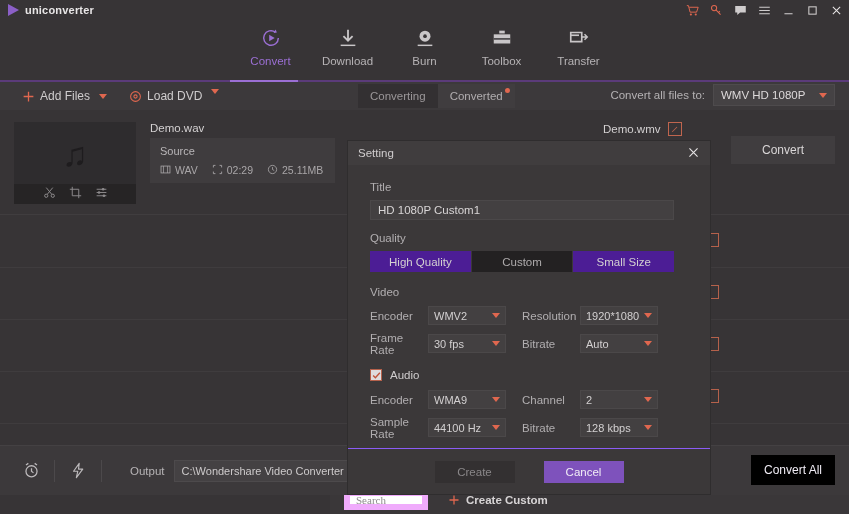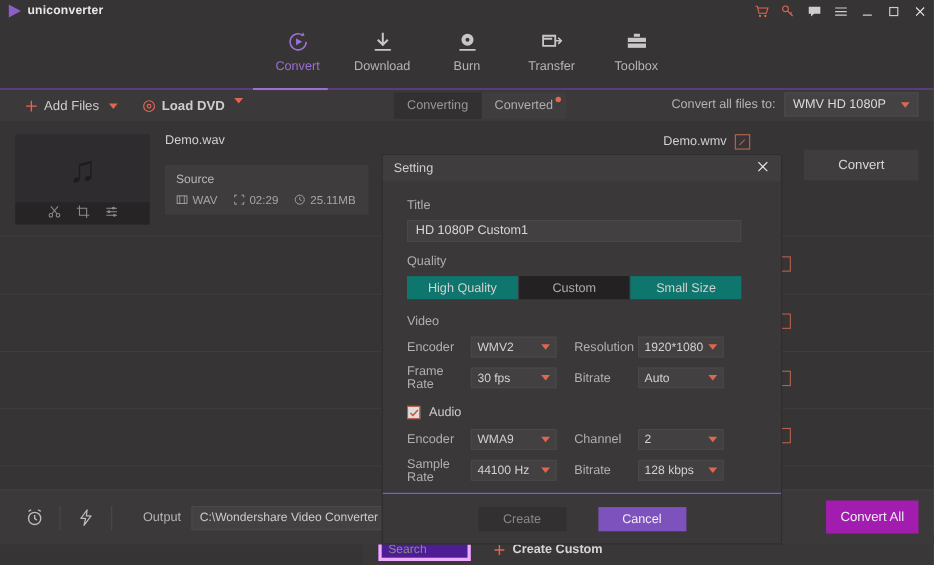--- a/index.html
+++ b/index.html
@@ -86,21 +86,21 @@
     border-bottom: 1px solid #403d3f; padding: 12px 14px;
     display: flex; gap: 14px;
   }
   .thumb { width: 122px; height: 82px; background: #2e2c2e; position: relative; }
   .thumb .note { position: absolute; left: 0; top: 0; right: 0; bottom: 18px;
     display: flex; align-items: center; justify-content: center; font-size: 34px; color: #1e1c1e; }
   .thumb-bar { position: absolute; left: 0; right: 0; bottom: 0; height: 20px;
     background: #262425; display: flex; align-items: center; justify-content: center; gap: 13px; }
   .thumb-bar .ic { color: #8d8a8c; }
   .fileinfo { flex: 1; min-width: 0; }
-  .fname { font-size: 11.5px; color: #d3d0d1; margin-bottom: 16px; }
+  .fname { font-size: 11.5px; color: #d3d0d1; margin-bottom: 4px; }
   .srcbox { width: 185px; background: #3f3c3e; padding: 7px 10px; }
   .srcbox .hd { font-size: 11px; color: #b9b6b8; margin-bottom: 7px; }
   .srcmeta { display: flex; align-items: center; gap: 14px; font-size: 10.5px; color: #a9a6a8; }
   .srcmeta span { display: flex; align-items: flex-start; gap: 4px; }
   .out-col { width: 232px; }
   .out-name { display: flex; align-items: center; gap: 7px; font-size: 11.5px; color: #d3d0d1; }
   .edit-ic { width: 14px; height: 14px; border: 1px solid #c0654e; display: inline-flex;
     align-items: center; justify-content: center; }
   .convert-btn {
     position: absolute; right: 14px; top: 26px; width: 104px; height: 28px;
@@ -121,33 +121,33 @@
   .bb-ic { width: 34px; display: flex; align-items: center; justify-content: center; color: #bdbabc; }
   .bb-div { width: 1px; height: 22px; background: #4c494b; margin: 0 6px; }
   .out-label { font-size: 11.5px; color: #b7b4b6; margin: 0 9px 0 22px; }
   .out-path {
     width: 322px; height: 22px; background: #444143; border: 1px solid #4d4a4c;
     display: flex; align-items: center; padding: 0 7px; font-size: 11px; color: #cdcacb;
     white-space: nowrap; overflow: hidden;
   }
   .convert-all {
     position: absolute; right: 14px; top: 9px; width: 84px; height: 30px;
-    background: #a21caf; color: #f0ecf5; font-size: 12px;
+    background: #000000; color: #f0ecf5; font-size: 12px;
     display: flex; align-items: center; justify-content: center; cursor: pointer;
   }
 
   
   .fmt-panel {
     position: absolute; left: 330px; top: 484px; width: 519px; height: 30px;
     background: #3a3739; border-top: 1px solid #454244;
     display: flex; align-items: center; padding-left: 14px; gap: 20px;
   }
   .fmt-search {
-    width: 84px; height: 20px; background: #4c1d95; border: 3px solid #f0abfc;
-    display: flex; align-items: center; padding: 0 6px; font-size: 11px; color: #8d8a8c;
+    width: 84px; height: 20px; background: #ffffff; border: 6px solid #f0abfc;
+    display: flex; align-items: center; padding: 0 6px; font-size: 11px; color: #8d8a8c; font-family: Liberation Serif, serif;
   }
   .create-custom { display: flex; align-items: center; gap: 6px; color: #d7d4d5; font-size: 11.5px;
     font-weight: bold; cursor: pointer; }
 
   
   .dialog {
     position: absolute; left: 348px; top: 141px; width: 362px; height: 353px;
     background: #3b3839; box-shadow: 0 0 0 1px #2f2d2e;
   }
   .dlg-head {
@@ -158,21 +158,21 @@
   .dlg-close { color: #e6e3e4; font-size: 15px; line-height: 1; cursor: pointer; }
   .dlg-body { padding: 16px 22px 0 22px; }
   .sec-label { font-size: 11.5px; color: #b1aeb0; margin-bottom: 7px; }
   .title-input {
     width: 304px; height: 20px; background: #434041; border: 1px solid #4b4849;
     display: flex; align-items: center; padding: 0 7px; font-size: 11.5px; color: #d8d5d6;
   }
   .seg { display: flex; width: 304px; height: 21px; margin-bottom: 2px; }
   .seg-item {
     flex: 1; display: flex; align-items: center; justify-content: center;
-    font-size: 11.5px; color: #d3d0d1; background: #0f766e; cursor: pointer;
+    font-size: 11.5px; color: #d3d0d1; background: #4c1d95; cursor: pointer;
     border-right: 1px solid #3b3839;
   }
   .seg-item:last-child { border-right: 0; }
   .seg-item.active { background: #232122; color: #aeabac; text-align: center; }
   .grid2 { display: flex; flex-wrap: wrap; width: 304px; }
   .fld { width: 152px; height: 21px; display: flex; align-items: center; margin-bottom: 7px; }
   .fld .k { width: 58px; font-size: 11.5px; color: #b1aeb0; }
   .dd {
     width: 78px; height: 19px; background: #434041; border: 1px solid #4b4849;
     display: flex; align-items: center; justify-content: space-between;
@@ -272,53 +272,53 @@
             <circle cx="12" cy="10" r="6" fill="#c9c6c8"></circle>
             <circle cx="12" cy="10" r="2" fill="#373436"></circle>
             <path d="M4 20h16" stroke="#c9c6c8" stroke-width="1.6"></path>
           </svg>
       </span>
       <span class="lbl">Burn</span>
     </div>
     <div class="nav-item">
       <span class="ico">
         <svg width="22" height="22" viewBox="0 0 24 24">
+            <path d="M9 4h6v3H9z" fill="#c9c6c8"></path>
+            <rect x="3" y="8" width="18" height="10" fill="#c9c6c8"></rect>
+            <path d="M3 13h18" stroke="#373436" stroke-width="1.6"></path>
+          </svg>
+      </span>
+      <span class="lbl">Toolbox</span>
+    </div>
+    <div class="nav-item">
+      <span class="ico">
+        <svg width="22" height="22" viewBox="0 0 24 24">
             <path d="M3 6h12v10H3z" fill="none" stroke="#c9c6c8" stroke-width="1.8"></path>
             <path d="M3 9h9" stroke="#c9c6c8" stroke-width="1.8"></path>
             <path d="M15 11h6M18 8l3 3-3 3" fill="none" stroke="#c9c6c8" stroke-width="1.6"></path>
           </svg>
       </span>
       <span class="lbl">Transfer</span>
     </div>
-    <div class="nav-item">
-      <span class="ico">
-        <svg width="22" height="22" viewBox="0 0 24 24">
-            <path d="M9 4h6v3H9z" fill="#c9c6c8"></path>
-            <rect x="3" y="8" width="18" height="10" fill="#c9c6c8"></rect>
-            <path d="M3 13h18" stroke="#373436" stroke-width="1.6"></path>
-          </svg>
-      </span>
-      <span class="lbl">Toolbox</span>
-    </div>
   </div>
   <div class="nav-underline">
       <div class="seg"></div>
     </div>
 
   <div class="toolbar">
     <div style="display:flex;align-items:center;gap:9px;padding-left:22px;">
       <div class="tb-btn">
         <svg width="13" height="13" viewBox="0 0 16 16">
             <path d="M8 2v12M2 8h12" stroke="#e0674f" stroke-width="1.6"></path>
           </svg>
         <span class="txt">Add Files</span>
       </div>
       <div class="caret"></div>
     </div>
-    <div style="display:flex;align-items:flex-start;gap:9px;padding-left:22px;font-weight:bold;">
+    <div style="display:flex;align-items:flex-start;gap:9px;padding-left:22px;">
       <div class="tb-btn">
         <svg width="13" height="13" viewBox="0 0 16 16">
             <circle cx="8" cy="8" r="6" fill="none" stroke="#e0674f" stroke-width="1.3"></circle>
             <circle cx="8" cy="8" r="2" fill="none" stroke="#e0674f" stroke-width="1.3"></circle>
           </svg>
         <span class="txt">Load DVD</span>
       </div>
       <div class="caret"></div>
     </div>
   </div>

